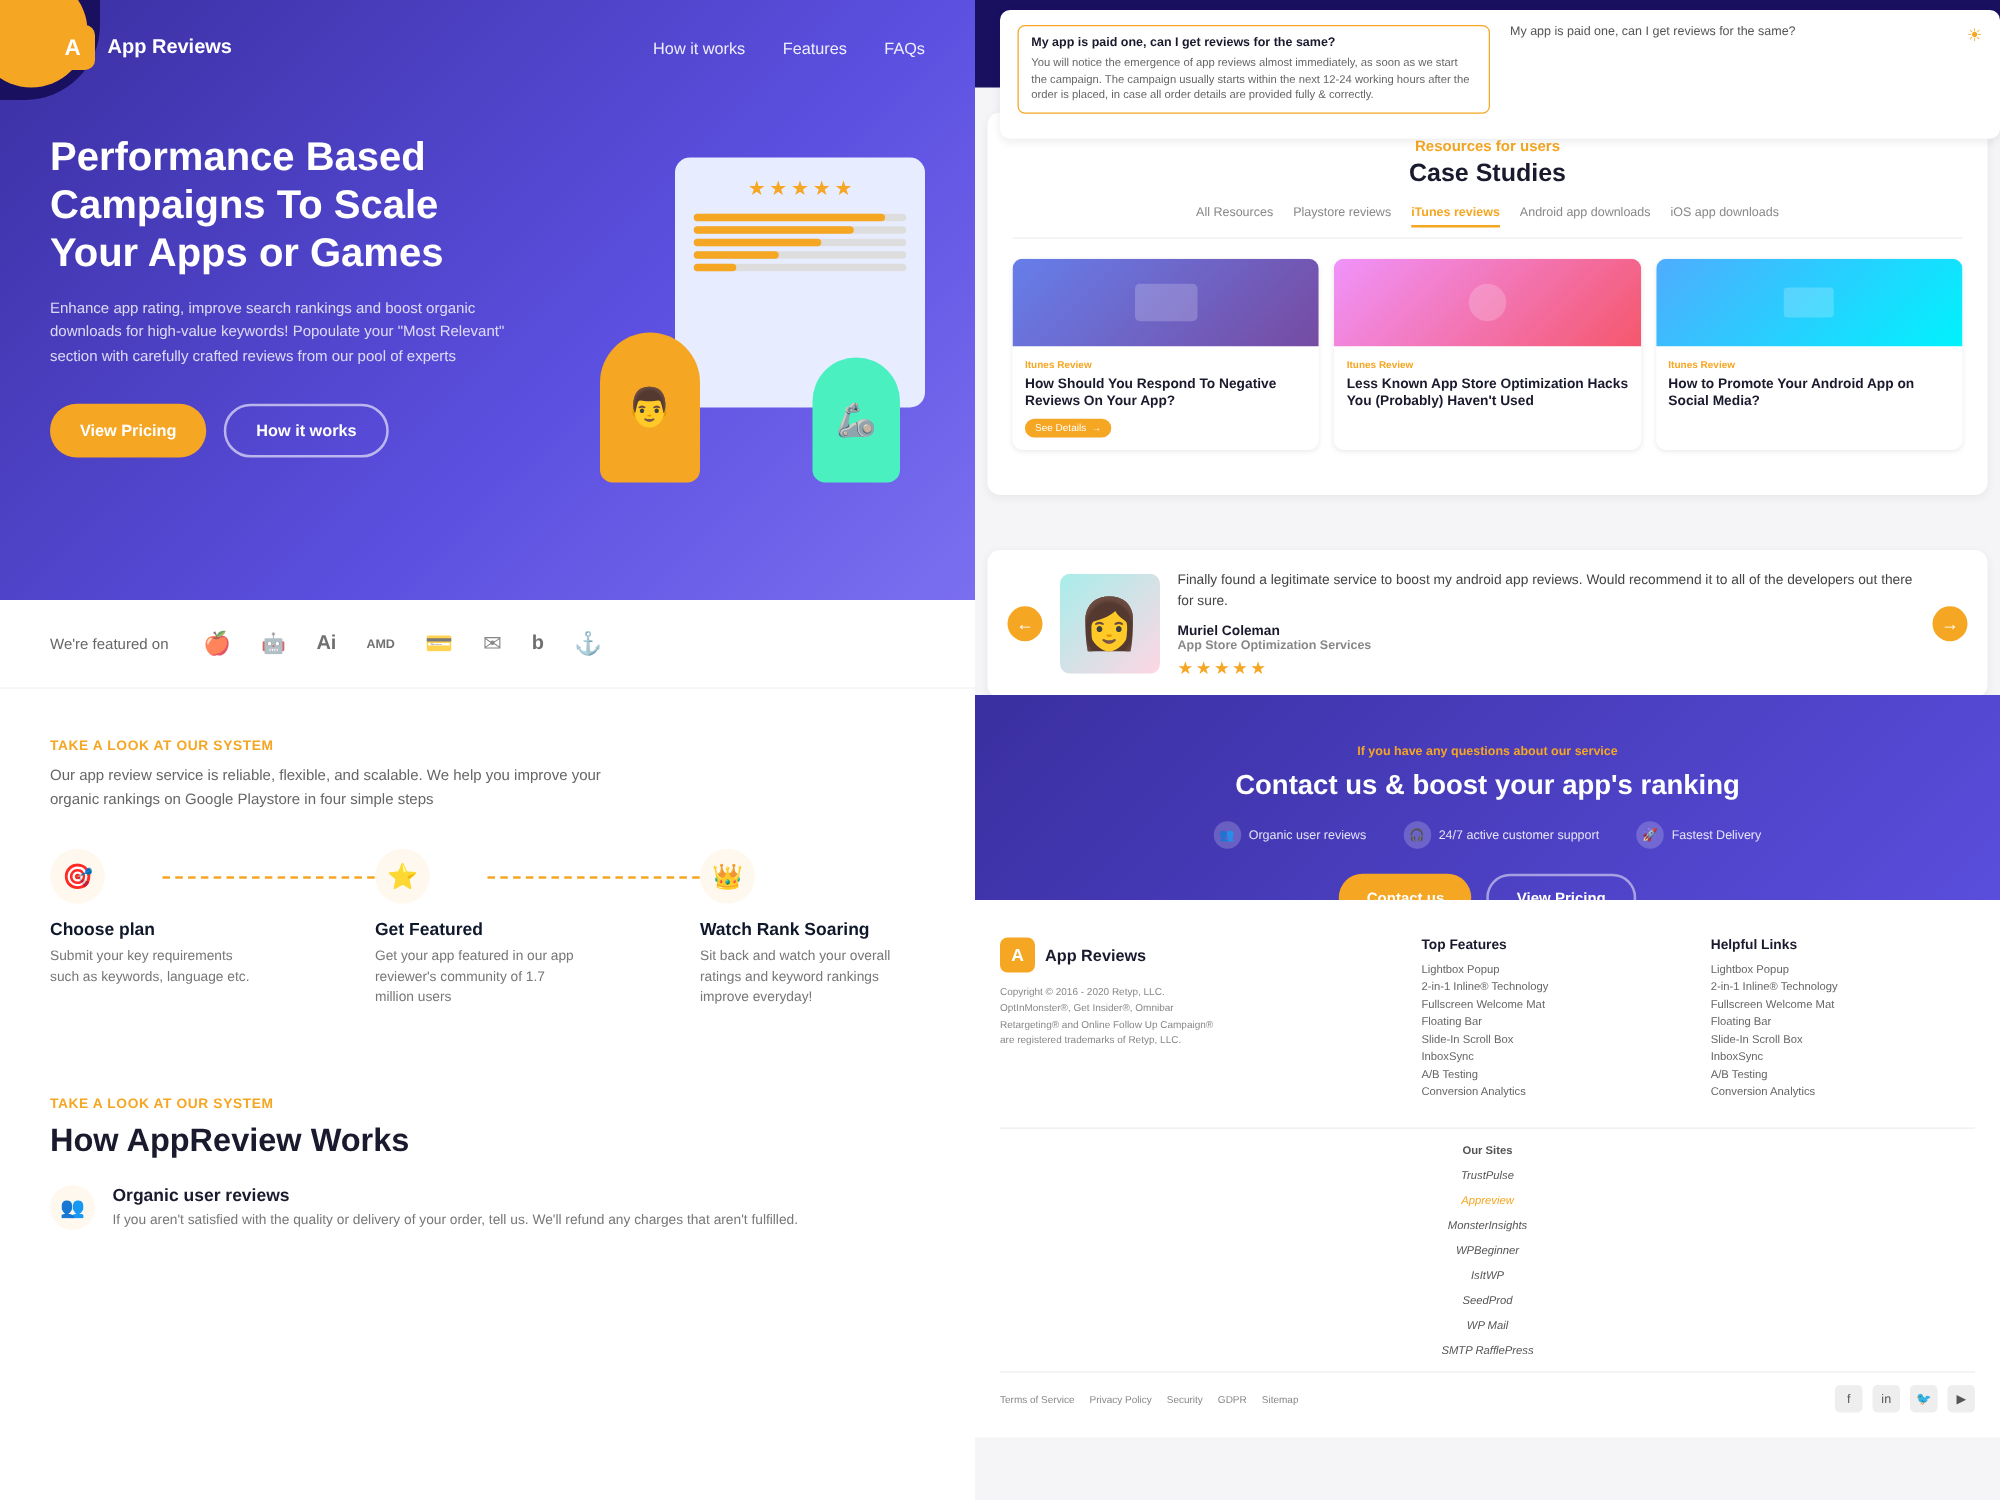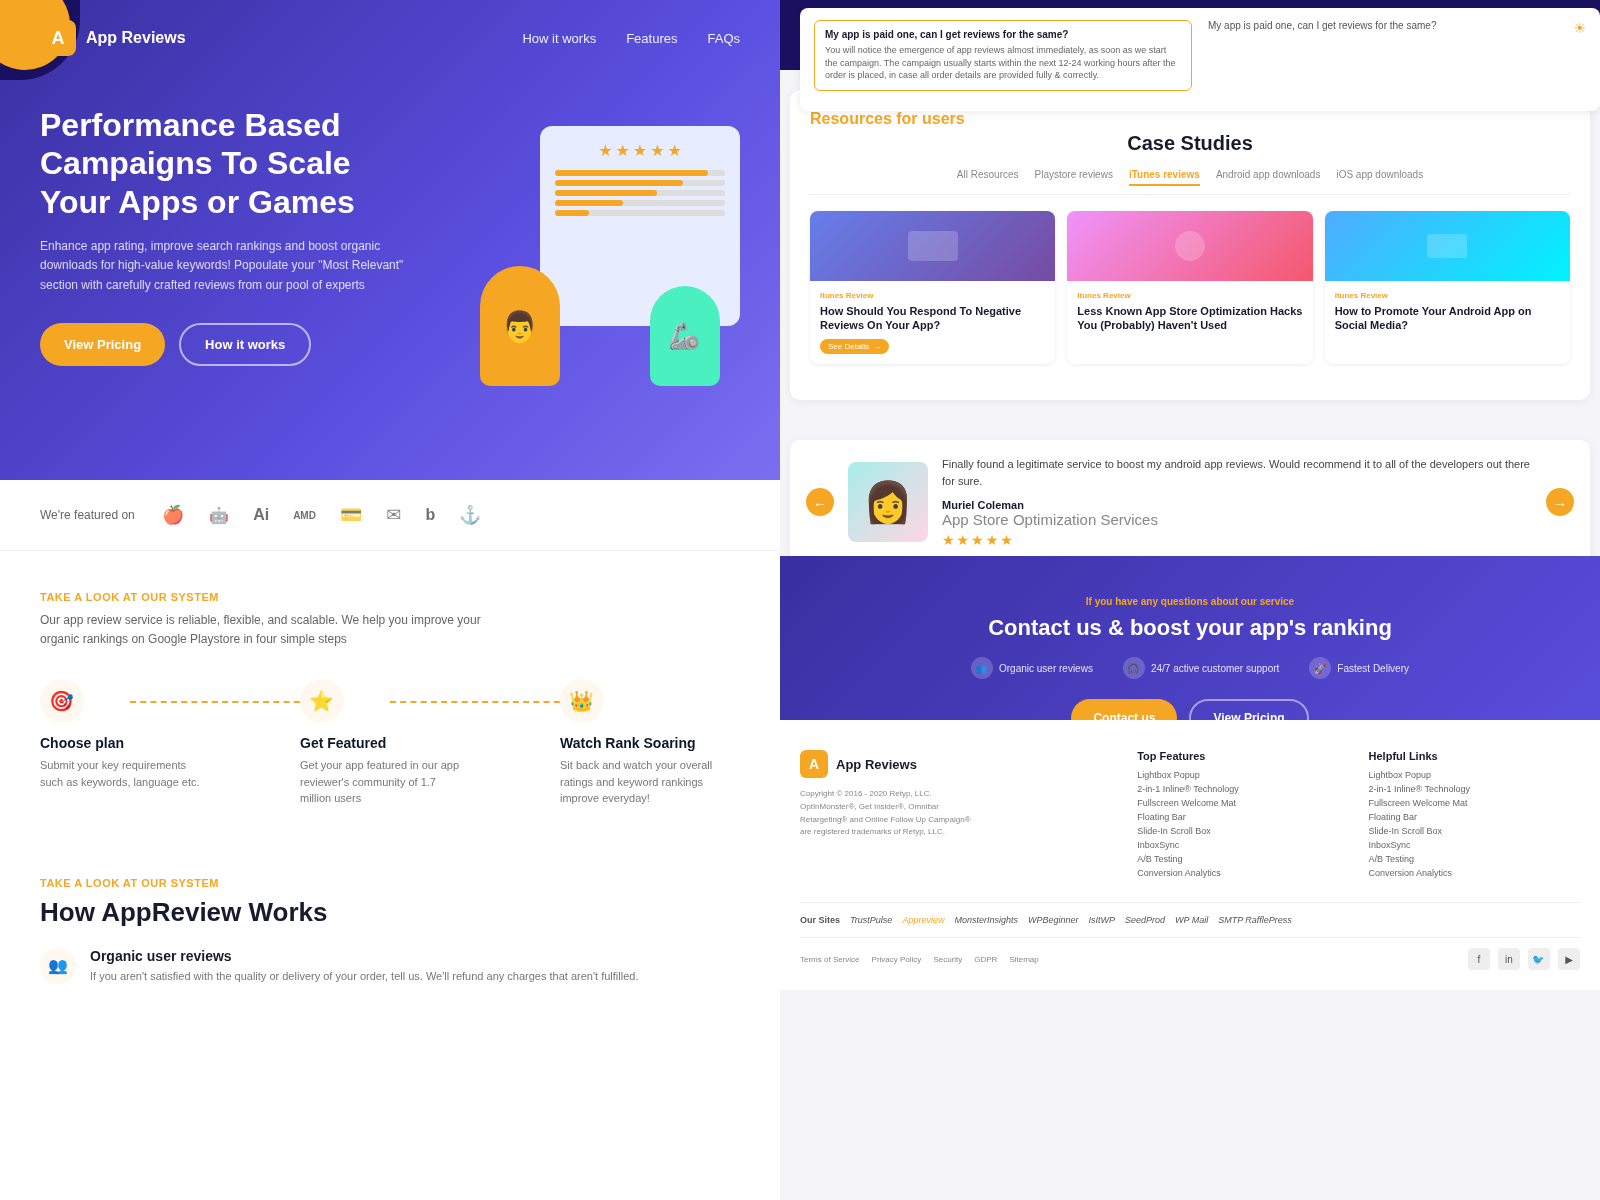--- a/index.html
+++ b/index.html
@@ -394,23 +394,23 @@
       position: absolute;
       top: 90px; left: 10px; right: 10px;
       background: white;
       border-radius: 10px;
       padding: 20px;
       box-shadow: 0 2px 8px rgba(0,0,0,0.06);
     }
 
     .cs-tag {
       color: #f5a623;
-      font-size: 16px;
-      font-weight: 600;
-      text-align: left;
+      font-size: 12px;
+      font-weight: 600;
+      text-align: center;
       margin-bottom: 4px;
     }
 
     .cs-title {
       font-size: 20px;
       font-weight: 800;
       color: #1a1a2e;
       text-align: center;
       margin-bottom: 14px;
     }
@@ -541,22 +541,23 @@
       margin-bottom: 10px;
     }
 
     .testimonial-author {
       font-size: 11px;
       font-weight: 700;
       color: #1a1a2e;
     }
 
     .testimonial-role {
-      font-size: 15px;
+      font-size: 10px;
       color: #888;
+      font-weight: bold;
     }
 
     .testimonial-stars {
       color: #f5a623;
       font-size: 14px;
       letter-spacing: 2px;
       margin-top: 4px;
     }
 
     
@@ -700,20 +701,21 @@
     }
 
     .footer-sites {
       display: flex;
       align-items: center;
       gap: 10px;
       padding: 12px 0;
       border-top: 1px solid #eee;
       border-bottom: 1px solid #eee;
       margin-bottom: 10px;
+      flex-direction: column;
     }
 
     .footer-sites-label {
       font-size: 9px;
       color: #555;
       font-weight: 600;
     }
 
     .footer-site-link {
       font-size: 9px;

